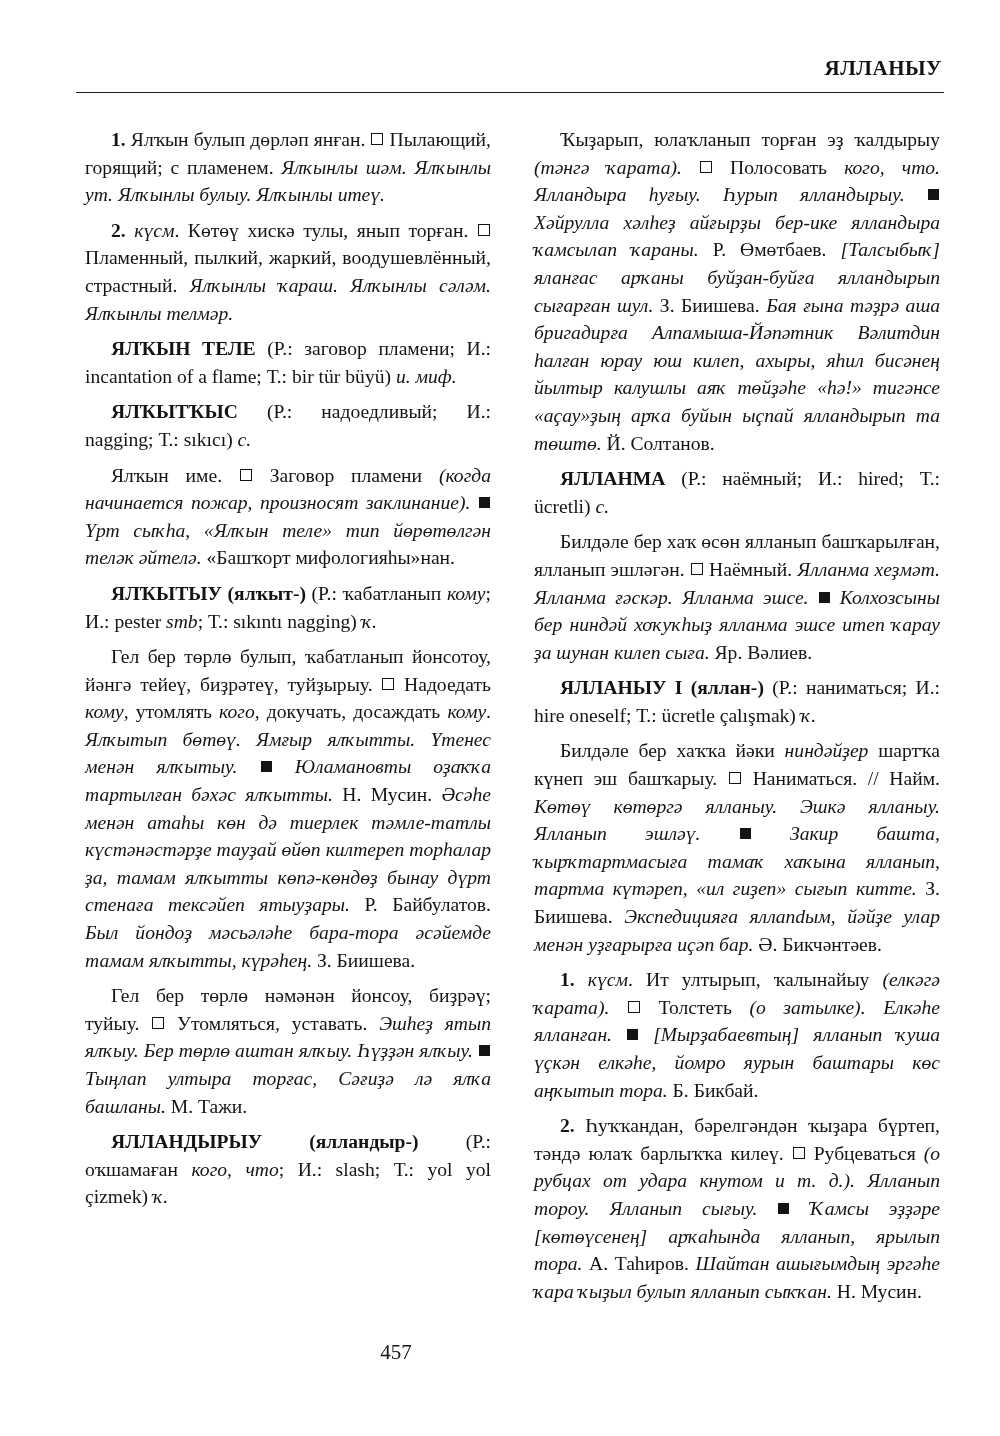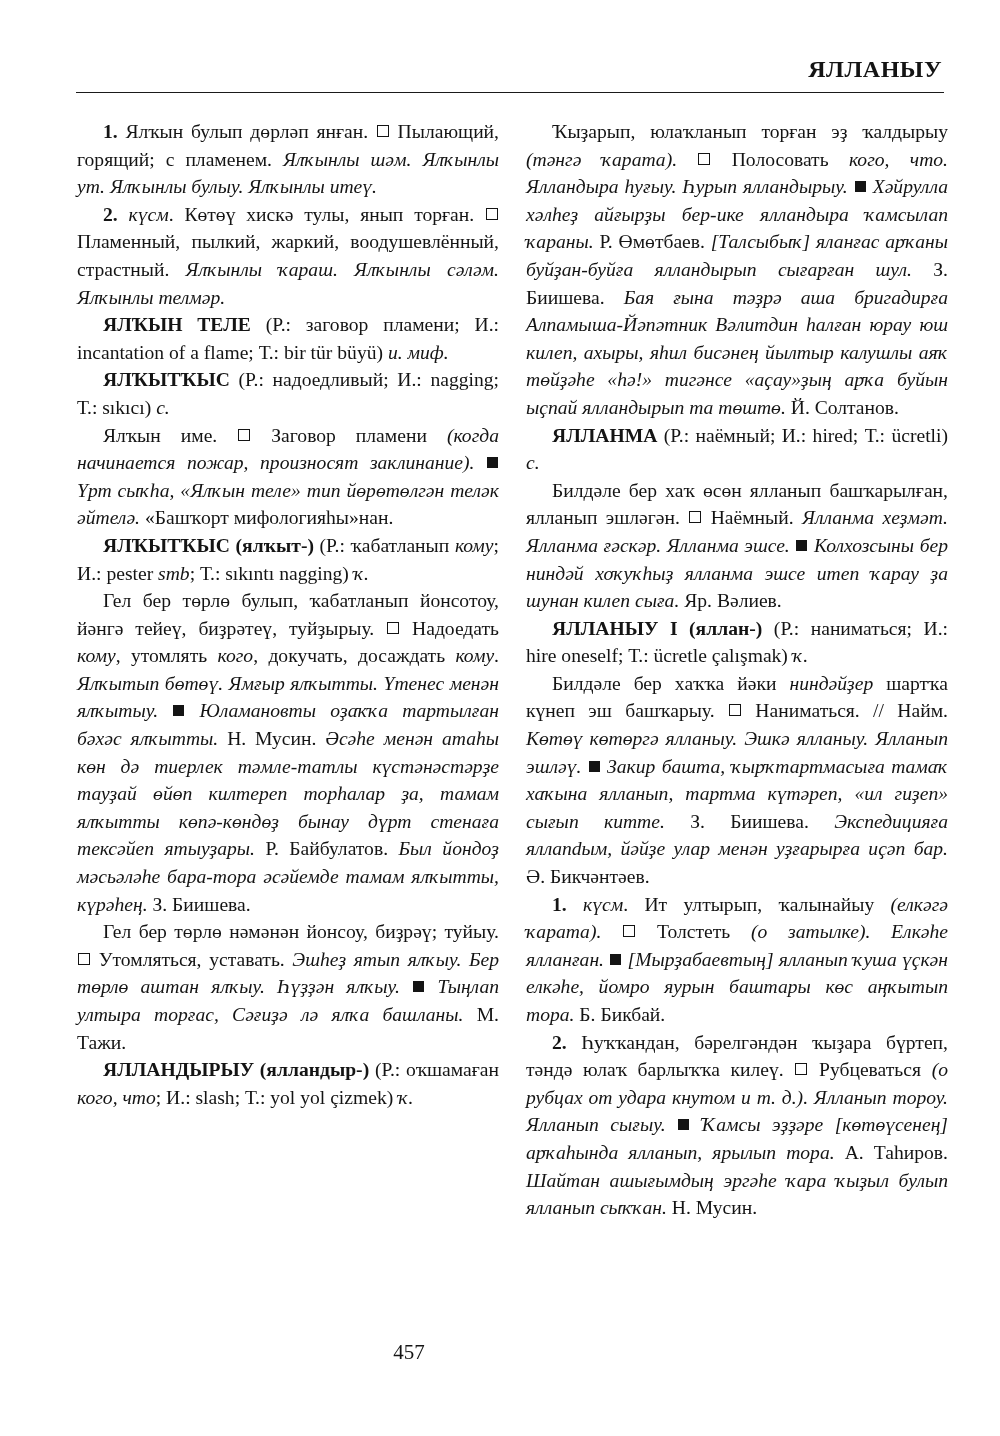--- a/index.html
+++ b/index.html
@@ -1,48 +1,48 @@
 <!DOCTYPE html>
 <html><head>
 <meta charset="utf-8">
 <style>
   html, body { margin: 0; padding: 0; background: #ffffff; }
   body { width: 1000px; height: 1436px; position: relative; overflow: hidden;
          font-family: "Liberation Serif", "DejaVu Serif", serif; color: #141414; }
   .running-head { position: absolute; top: 56px; right: 58px; font-weight: bold;
-         font-size: 24px; letter-spacing: 0.5px; }
+         font-size: 21px; letter-spacing: 0.5px; }
   .head-rule { position: absolute; top: 92px; left: 76px; width: 868px; height: 0;
          border-top: 1.6px solid #1a1a1a; }
   .col { position: absolute; top: 118px; width: 422px; font-size: 19.6px; line-height: 27.6px;
          text-align: justify; hyphens: manual; }
   .col.left { left: 77px; }
   .col.right { left: 526px; }
-  .p { margin: 0; text-indent: 26px; }
+  .p { margin: 8px; text-indent: 26px; }
   .b { font-weight: bold; }
   .i { font-style: italic; }
   .sq-open { display: inline-block; width: 10px; height: 10px; border: 1.3px solid #141414;
          vertical-align: 1px; margin: 0 1px; }
   .sq-fill { display: inline-block; width: 11px; height: 11px; background: #141414;
          vertical-align: 1px; margin: 0 1px; }
   .page-number { position: absolute; top: 1340px; left: 0; width: 792px; text-align: center;
-         font-size: 21px; margin-left: 13px; }
+         font-size: 21px; }
 </style>
 </head>
 <body>
 
 <div class="running-head">ЯЛЛАНЫУ</div>
 <div class="head-rule"></div>
 
 <div class="col left">
     <p class="p"><span class="b">1.</span><span class=""> Ялҡын булып дөрләп янған. </span><span class="sq-open"></span><span class=""> Пылающий, горящий; с пламенем. </span><span class="i">Ялҡынлы шәм. Ялҡынлы ут. Ялҡынлы булыу. Ялҡынлы итеү.</span></p>
     <p class="p"><span class="b">2.</span><span class=""> </span><span class="i">күсм</span><span class="">. Көтөү хискә тулы, янып торған. </span><span class="sq-open"></span><span class=""> Пламенный, пылкий, жаркий, воодушевлённый, страстный. </span><span class="i">Ялҡынлы ҡараш. Ялҡынлы сәләм. Ялҡынлы телмәр.</span></p>
     <p class="p"><span class="b">ЯЛҠЫН ТЕЛЕ</span><span class=""> (Р.: заговор пламени; И.: incantation of a flame; Т.: bir tür büyü) </span><span class="i">и. миф.</span></p>
     <p class="p"><span class="b">ЯЛҠЫТҠЫС</span><span class=""> (Р.: надоедливый; И.: nagging; Т.: sıkıcı) </span><span class="i">с.</span></p>
     <p class="p"><span class="">Ялҡын име. </span><span class="sq-open"></span><span class=""> Заговор пламени </span><span class="i">(когда начинается пожар, произносят заклинание).</span><span class=""> </span><span class="sq-fill"></span><span class=""> </span><span class="i">Үрт сыҡһа, «Ялҡын теле» тип йөрөтөлгән теләк әйтелә.</span><span class=""> «Башҡорт мифологияһы»нан.</span></p>
-    <p class="p"><span class="b">ЯЛҠЫТҠЫС (ялҡыт-)</span><span class=""> (Р.: ҡабатланып </span><span class="i">кому</span><span class="">; И.: pester </span><span class="i">smb</span><span class="">; Т.: sıkıntı nagging) </span><span class="i">ҡ.</span></p>
+    <p class="p"><span class="b">ЯЛҠЫТЫУ (ялҡыт-)</span><span class=""> (Р.: ҡабатланып </span><span class="i">кому</span><span class="">; И.: pester </span><span class="i">smb</span><span class="">; Т.: sıkıntı nagging) </span><span class="i">ҡ.</span></p>
     <p class="p"><span class="">Гел бер төрлө булып, ҡабатланып йонсотоу, йәнгә тейеү, биҙрәтеү, туйҙырыу. </span><span class="sq-open"></span><span class=""> Надоедать </span><span class="i">кому</span><span class="">, утомлять </span><span class="i">кого</span><span class="">, докучать, досаждать </span><span class="i">кому</span><span class="">. </span><span class="i">Ялҡытып бөтөү. Ямғыр ялҡытты. Үтенес менән ялҡытыу.</span><span class=""> </span><span class="sq-fill"></span><span class=""> </span><span class="i">Юламановты оҙаҡҡа тартылған бәхәс ялҡытты.</span><span class=""> Н. Мусин. </span><span class="i">Әсәһе менән атаһы көн дә тиерлек тәмле-татлы күстәнәстәрҙе тауҙай өйөп килтереп торһалар ҙа, тамам ялҡытты көпә-көндөҙ бынау дүрт стенаға тексәйеп ятыуҙары.</span><span class=""> Р. Байбулатов. </span><span class="i">Был йондоҙ мәсьәләһе бара-тора әсәйемде тамам ялҡытты, күрәһең.</span><span class=""> З. Биишева.</span></p>
     <p class="p"><span class="">Гел бер төрлө нәмәнән йонсоу, биҙрәү; туйыу. </span><span class="sq-open"></span><span class=""> Утомляться, уставать. </span><span class="i">Эшһеҙ ятып ялҡыу. Бер төрлө аштан ялҡыу. Һүҙҙән ялҡыу.</span><span class=""> </span><span class="sq-fill"></span><span class=""> </span><span class="i">Тыңлап ултыра торғас, Сәғиҙә лә ялҡа башланы.</span><span class=""> М. Тажи.</span></p>
     <p class="p"><span class="b">ЯЛЛАНДЫРЫУ (ялландыр-)</span><span class=""> (Р.: оҡшамаған </span><span class="i">кого, что</span><span class="">; И.: slash; Т.: yol yol çizmek) </span><span class="i">ҡ.</span></p>
   </div>
 <div class="col right">
     <p class="p"><span class="">Ҡыҙарып, юлаҡланып торған эҙ ҡалдырыу </span><span class="i">(тәнгә ҡарата).</span><span class=""> </span><span class="sq-open"></span><span class=""> Полосовать </span><span class="i">кого, что. Ялландыра һуғыу. Һурып ялландырыу.</span><span class=""> </span><span class="sq-fill"></span><span class=""> </span><span class="i">Хәйрулла хәлһеҙ айғырҙы бер-ике ялландыра ҡамсылап ҡараны.</span><span class=""> Р. Өмөтбаев. </span><span class="i">[Талсыбыҡ] яланғас арҡаны буйҙан-буйға ялландырып сығарған шул.</span><span class=""> З. Биишева. </span><span class="i">Бая ғына тәҙрә аша бригадирға Алпамыша-Йәпәтник Вәлитдин һалған юрау юш килеп, ахыры, яһил бисәнең йылтыр калушлы аяҡ төйҙәһе «һә!» тигәнсе «аҫау»ҙың арҡа буйын ыҫпай ялландырып та төштө.</span><span class=""> Й. Солтанов.</span></p>
     <p class="p"><span class="b">ЯЛЛАНМА</span><span class=""> (Р.: наёмный; И.: hired; Т.: ücretli) </span><span class="i">с.</span></p>
     <p class="p"><span class="">Билдәле бер хаҡ өсөн ялланып башҡарылған, ялланып эшләгән. </span><span class="sq-open"></span><span class=""> Наёмный. </span><span class="i">Ялланма хеҙмәт. Ялланма ғәскәр. Ялланма эшсе.</span><span class=""> </span><span class="sq-fill"></span><span class=""> </span><span class="i">Колхозсыны бер ниндәй хоҡуҡһыҙ ялланма эшсе итеп ҡарау ҙа шунан килеп сыға.</span><span class=""> Яр. Вәлиев.</span></p>
     <p class="p"><span class="b">ЯЛЛАНЫУ I (яллан-)</span><span class=""> (Р.: наниматься; И.: hire oneself; Т.: ücretle çalışmak) </span><span class="i">ҡ.</span></p>
     <p class="p"><span class="">Билдәле бер хаҡҡа йәки </span><span class="i">ниндәйҙер</span><span class=""> шартҡа күнеп эш башҡарыу. </span><span class="sq-open"></span><span class=""> Наниматься. // Найм. </span><span class="i">Көтөү көтөргә ялланыу. Эшкә ялланыу. Ялланып эшләү.</span><span class=""> </span><span class="sq-fill"></span><span class=""> </span><span class="i">Закир башта, ҡырҡтартмасыға тамаҡ хаҡына ялланып, тартма күтәреп, «ил гиҙеп» сығып китте.</span><span class=""> З. Биишева. </span><span class="i">Экспедицияға яллandым, йәйҙе улар менән уҙғарырға иҫәп бар.</span><span class=""> Ә. Бикчәнтәев.</span></p>

